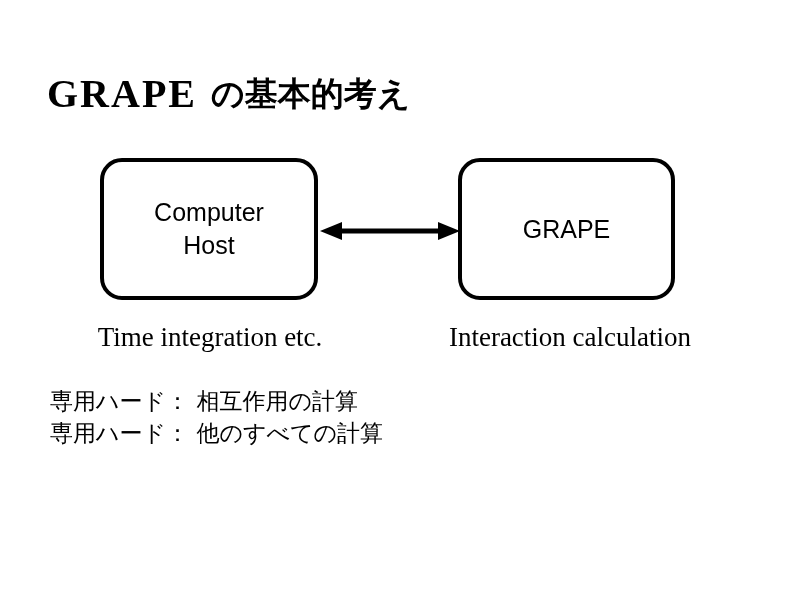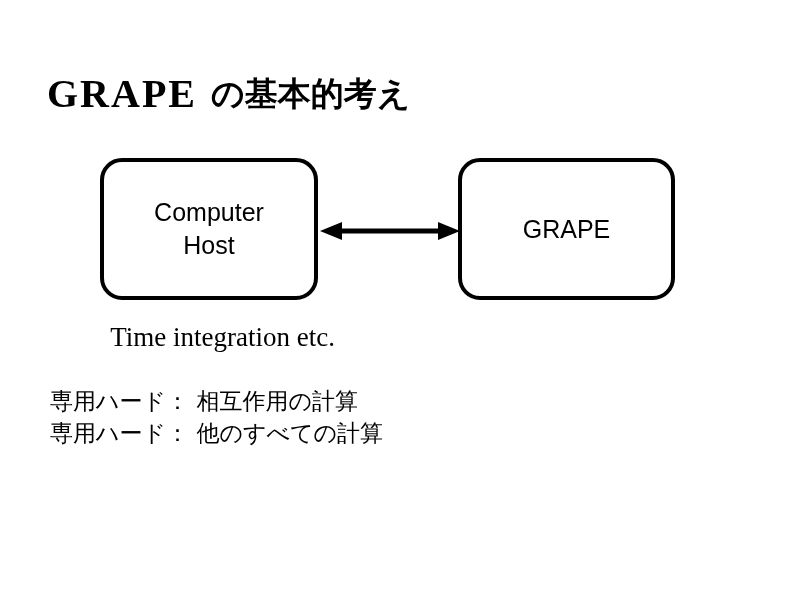--- a/index.html
+++ b/index.html
@@ -54,21 +54,21 @@
   .arrow-wrap {
     position: absolute;
     left: 318px;
     top: 211px;
     width: 144px;
     height: 40px;
   }
   .caption {
     position: absolute;
     top: 320px;
-    text-align: right;
+    text-align: center;
     font-family: "Liberation Serif", serif;
     font-size: 27px;
     line-height: 34px;
     white-space: nowrap;
   }
   .caption-left  { left: 85px;  width: 250px; }
   .caption-right { left: 443px; width: 254px; }
   .notes {
     position: absolute;
     left: 50px;
@@ -102,19 +102,20 @@
 
   <div class="arrow-wrap">
     <svg width="144" height="40" viewBox="0 0 144 40" xmlns="http://www.w3.org/2000/svg" aria-hidden="true">
       <line x1="14" y1="20" x2="130" y2="20" stroke="#000000" stroke-width="5"></line>
       <polygon points="2,20 24,11 24,29" fill="#000000"></polygon>
       <polygon points="142,20 120,11 120,29" fill="#000000"></polygon>
     </svg>
   </div>
 
   <div class="caption caption-left">Time integration etc.</div>
+  <div class="caption caption-right">Interaction calculation</div>
 
   <div class="notes">
     <div class="note-line">専用ハード： 相互作用の計算</div>
     <div class="note-line">専用ハード： 他のすべての計算</div>
   </div>
 
 </div>
 
 </body></html>

